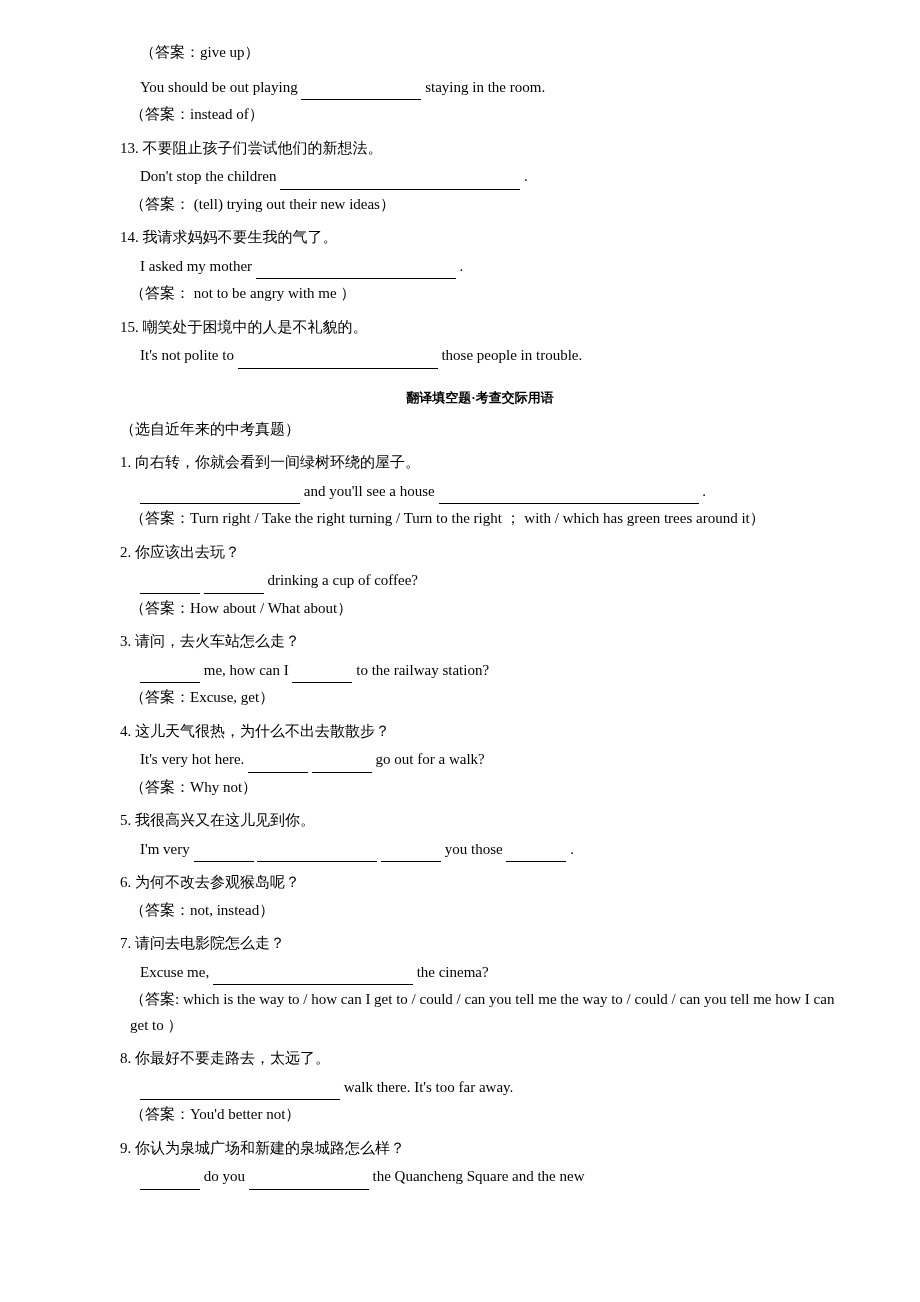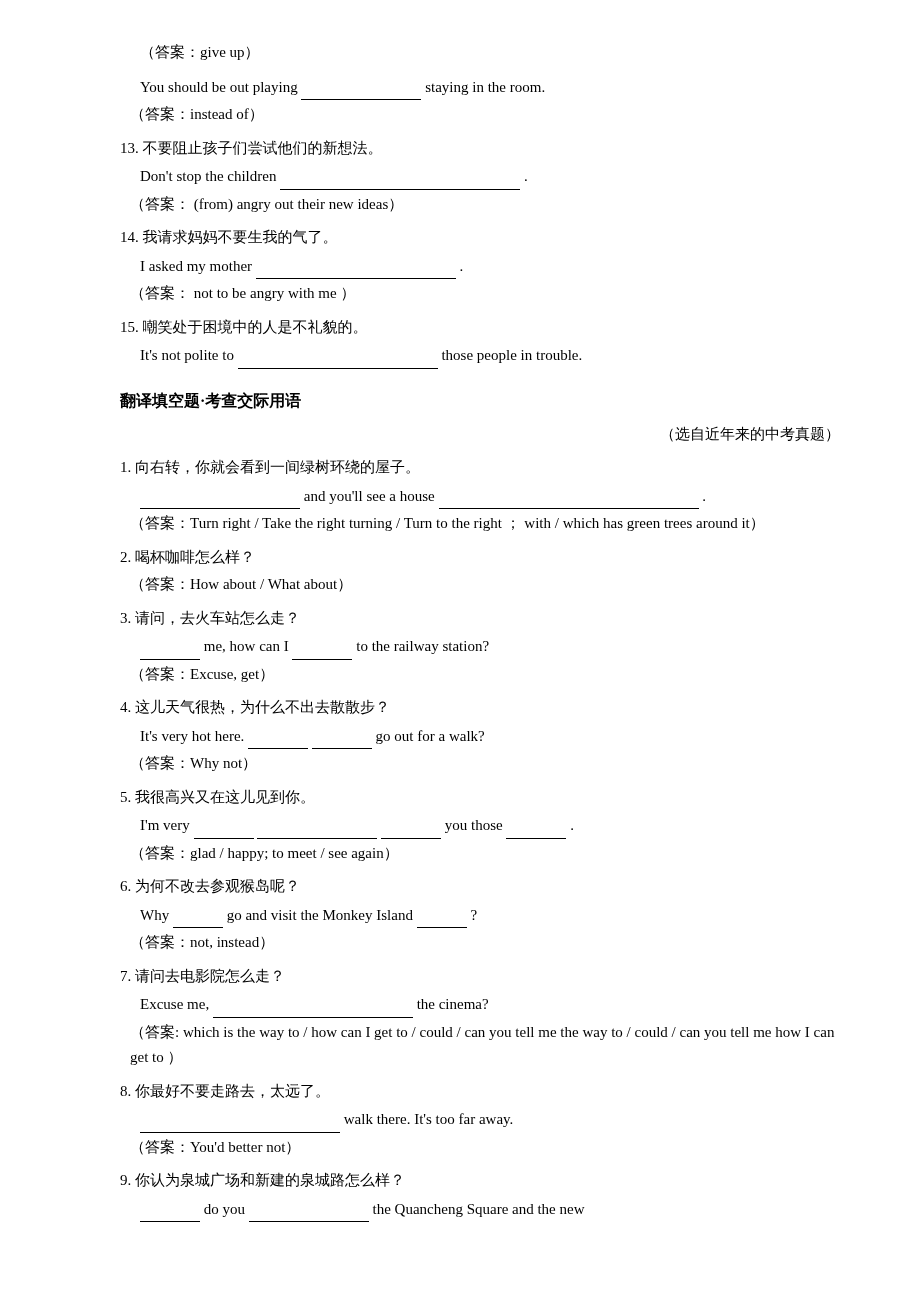--- a/index.html
+++ b/index.html
@@ -20,26 +20,27 @@
     .line {
       display: block;
       margin-bottom: 2px;
     }
     .answer {
       display: block;
       margin-bottom: 4px;
       padding-left: 10px;
     }
     .section-title {
+      text-align: center;
       font-weight: bold;
-      font-size: 16px;
+      font-size: 13px;
       margin: 18px 0 8px 0;
     }
     .subtitle {
-      text-align: right;
+      text-align: left;
       margin-bottom: 8px;
     }
     .blank {
       display: inline-block;
       border-bottom: 1px solid #000;
       min-width: 120px;
       vertical-align: bottom;
     }
     .blank-sm {
       display: inline-block;
@@ -87,21 +88,21 @@
   <div class="num-item">
     <span class="line">
       <span>13.</span>
       <span>不要阻止孩子们尝试他们的新想法。</span>
     </span>
     <span class="indent2 line">
       <span>Don't stop the children</span>
       <span class="blank-xl">&nbsp;&nbsp;&nbsp;&nbsp;&nbsp;&nbsp;&nbsp;&nbsp;&nbsp;&nbsp;&nbsp;&nbsp;&nbsp;&nbsp;&nbsp;&nbsp;&nbsp;&nbsp;&nbsp;&nbsp;&nbsp;&nbsp;&nbsp;&nbsp;</span>
       <span>.</span>
     </span>
-    <span class="answer">（答案：  (from) angry out their new ideas）</span>
+    <span class="answer">（答案：  (tell) trying out their new ideas）</span>
   </div>
 
   <div class="num-item">
     <span class="line">
       <span>14.</span>
       <span>我请求妈妈不要生我的气了。</span>
     </span>
     <span class="indent2 line">
       <span>I asked my mother</span>
       <span class="blank-lg">&nbsp;&nbsp;&nbsp;&nbsp;&nbsp;&nbsp;&nbsp;&nbsp;&nbsp;&nbsp;&nbsp;&nbsp;&nbsp;&nbsp;&nbsp;&nbsp;&nbsp;</span>
@@ -135,21 +136,28 @@
       <span> and you'll see a house </span>
       <span class="blank-xl" style="min-width:260px;">&nbsp;&nbsp;&nbsp;&nbsp;&nbsp;&nbsp;&nbsp;&nbsp;&nbsp;&nbsp;&nbsp;&nbsp;&nbsp;&nbsp;&nbsp;&nbsp;&nbsp;&nbsp;&nbsp;&nbsp;&nbsp;&nbsp;&nbsp;&nbsp;&nbsp;&nbsp;&nbsp;&nbsp;</span>
       <span>.</span>
     </span>
     <span class="answer">（答案：Turn right / Take the right turning / Turn to the right ；  with / which has green trees around it）</span>
   </div>
 
   <div class="num-item">
     <span class="line">
       <span>2.</span>
-      <span>喝杯咖啡怎么样？</span>
+      <span>你应该出去玩？</span>
+    </span>
+    <span class="indent2 line">
+      <span class="blank-sm">&nbsp;&nbsp;&nbsp;&nbsp;&nbsp;&nbsp;&nbsp;&nbsp;</span>
+      <span> </span>
+      <span class="blank-sm">&nbsp;&nbsp;&nbsp;&nbsp;&nbsp;&nbsp;&nbsp;&nbsp;</span>
+      <span> </span>
+      <span>drinking a cup of coffee?</span>
     </span>
     <span class="answer">（答案：How about / What about）</span>
   </div>
 
   <div class="num-item">
     <span class="line">
       <span>3.</span>
       <span>请问，去火车站怎么走？</span>
     </span>
     <span class="indent2 line">
@@ -185,34 +193,26 @@
       <span>I'm very </span>
       <span class="blank-sm">&nbsp;&nbsp;&nbsp;&nbsp;&nbsp;&nbsp;&nbsp;&nbsp;</span>
       <span> </span>
       <span class="blank">&nbsp;&nbsp;&nbsp;&nbsp;&nbsp;&nbsp;&nbsp;&nbsp;&nbsp;&nbsp;&nbsp;&nbsp;&nbsp;&nbsp;</span>
       <span> </span>
       <span class="blank-sm">&nbsp;&nbsp;&nbsp;&nbsp;&nbsp;&nbsp;&nbsp;&nbsp;</span>
       <span> you those </span>
       <span class="blank-sm">&nbsp;&nbsp;&nbsp;&nbsp;&nbsp;&nbsp;&nbsp;&nbsp;</span>
       <span>.</span>
     </span>
-    <span class="answer">（答案：glad / happy; to meet / see again）</span>
   </div>
 
   <div class="num-item">
     <span class="line">
       <span>6.</span>
       <span>为何不改去参观猴岛呢？</span>
-    </span>
-    <span class="indent2 line">
-      <span>Why </span>
-      <span class="blank-sm" style="min-width:50px;">&nbsp;&nbsp;&nbsp;&nbsp;&nbsp;</span>
-      <span>go and visit the Monkey Island</span>
-      <span class="blank-sm" style="min-width:50px;">&nbsp;&nbsp;&nbsp;&nbsp;&nbsp;</span>
-      <span>?</span>
     </span>
     <span class="answer">（答案：not, instead）</span>
   </div>
 
   <div class="num-item">
     <span class="line">
       <span>7.</span>
       <span>请问去电影院怎么走？</span>
     </span>
     <span class="indent2 line">

